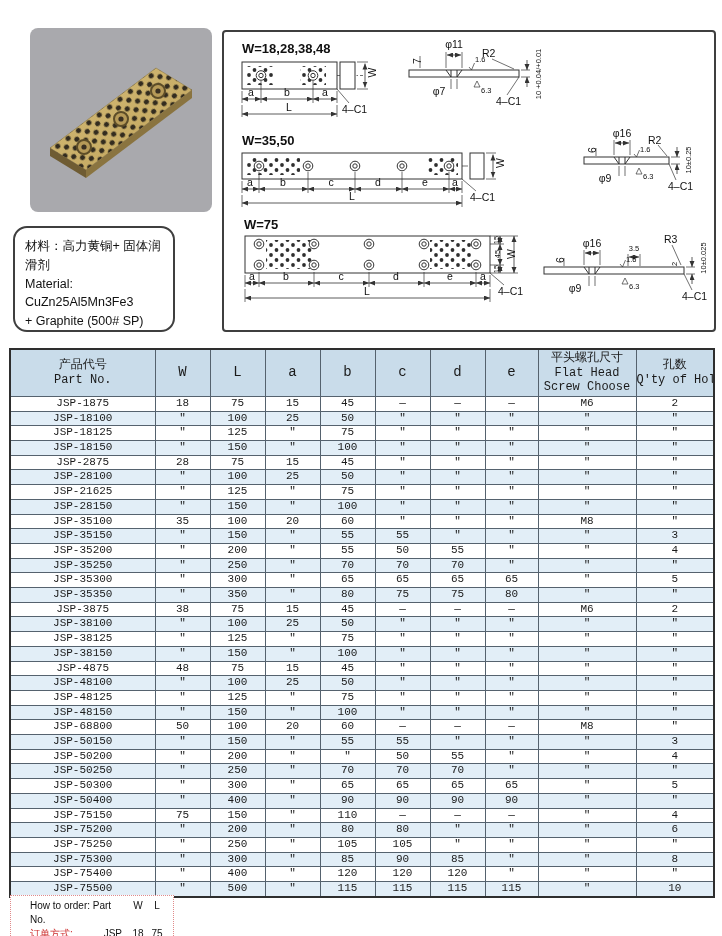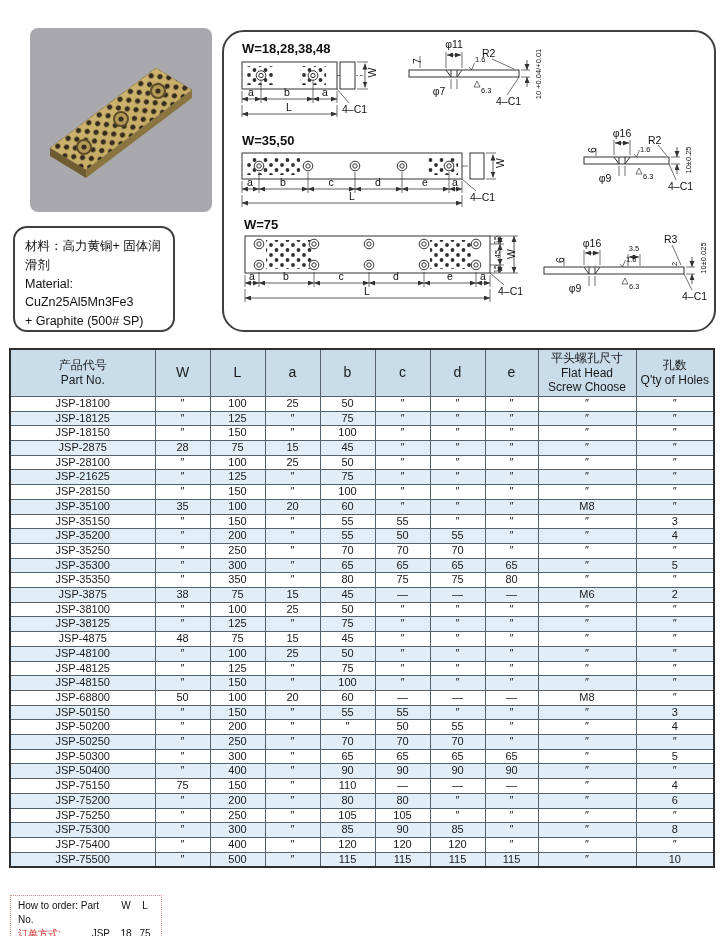--- a/index.html
+++ b/index.html
@@ -1,30 +1,30 @@
 <!DOCTYPE html>
 <html><head>
 <meta charset="utf-8">
 <style>
   html,body{margin:0;padding:0;background:#fff;}
   body{font-family:"Liberation Sans",sans-serif;}
   .page{position:relative;width:722px;height:936px;background:#fff;overflow:hidden;}
   .photo{position:absolute;left:30px;top:28px;width:182px;height:184px;background:#a9a9ad;border-radius:8px;overflow:hidden;}
   .mat{position:absolute;left:13px;top:226px;width:162px;height:106px;border:2px solid #3f3f3f;border-radius:14px;box-sizing:border-box;padding:9px 10px;font-size:12.5px;color:#111;line-height:1.5;background:#fff;}
-  .panel{position:absolute;left:222px;top:30px;width:494px;height:302px;border:2px solid #3f3f3f;border-radius:22px;box-sizing:border-box;background:#fff;}
+  .panel{position:absolute;left:222px;top:30px;width:494px;height:302px;border:2px solid #3f3f3f;border-radius:4px;box-sizing:border-box;background:#fff;}
   .panel svg{position:absolute;left:0;top:0;}
-  .tblwrap{position:absolute;left:9px;top:348px;}
+  .tblwrap{position:absolute;left:9px;top:348px;font-family:Liberation Mono, monospace;}
   table{border-collapse:collapse;table-layout:fixed;width:704px;border:2px solid #2e2e2e;}
   th,td{border:1px solid #55626e;text-align:center;color:#1a1a1a;overflow:hidden;white-space:nowrap;}
   th{background:#c9dcea;font-weight:normal;font-size:12px;padding:1px 0;line-height:1.22;}
   th .hletter{font-size:14px;}
   td{font-size:11px;height:13.7px;line-height:13.7px;padding:0;}
   tbody tr:nth-child(even){background:#e2eef7;}
   .order{position:absolute;left:10px;top:895px;border:1px dotted #e08a8a;padding:3px 7px 4px 7px;font-size:10px;line-height:14px;color:#111;background:#fff;}
-  .orow{display:grid;grid-template-columns:98px 20px 18px;}
+  .orow{display:grid;grid-template-columns:98px 20px 18px;margin-left:12px;}
   .ocell{text-align:center;}
   .o2{display:flex;justify-content:space-between;padding-right:6px;}
   .red{color:#cc2a2a;}
   
   .box{fill:#fff;stroke:#333;stroke-width:1;}
   .ln{stroke:#333;fill:none;stroke-width:1;}
   .thin{stroke:#333;stroke-width:0.7;fill:none;}
   .dim{stroke:#333;stroke-width:0.8;fill:none;}
   .cl{stroke:#333;stroke-width:0.7;stroke-dasharray:6 2 1.5 2;fill:none;}
   .t{font-size:10.5px;fill:#111;}
@@ -306,20 +306,32 @@
             <div>Screw Choose</div>
           </th>
           <th>
             <div>孔数</div>
             <div>Q'ty of Holes</div>
           </th>
         </tr>
       </thead>
       <tbody>
           <tr>
+            <td>JSP-1875</td>
+            <td>18</td>
+            <td>75</td>
+            <td>15</td>
+            <td>45</td>
+            <td>—</td>
+            <td>—</td>
+            <td>—</td>
+            <td>M6</td>
+            <td>2</td>
+          </tr>
+          <tr>
             <td>JSP-18100</td>
             <td>″</td>
             <td>100</td>
             <td>25</td>
             <td>50</td>
             <td>″</td>
             <td>″</td>
             <td>″</td>
             <td>″</td>
             <td>″</td>
@@ -491,20 +503,32 @@
             <td>″</td>
             <td>″</td>
             <td>″</td>
           </tr>
           <tr>
             <td>JSP-38125</td>
             <td>″</td>
             <td>125</td>
             <td>″</td>
             <td>75</td>
+            <td>″</td>
+            <td>″</td>
+            <td>″</td>
+            <td>″</td>
+            <td>″</td>
+          </tr>
+          <tr>
+            <td>JSP-38150</td>
+            <td>″</td>
+            <td>150</td>
+            <td>″</td>
+            <td>100</td>
             <td>″</td>
             <td>″</td>
             <td>″</td>
             <td>″</td>
             <td>″</td>
           </tr>
           <tr>
             <td>JSP-4875</td>
             <td>48</td>
             <td>75</td>

